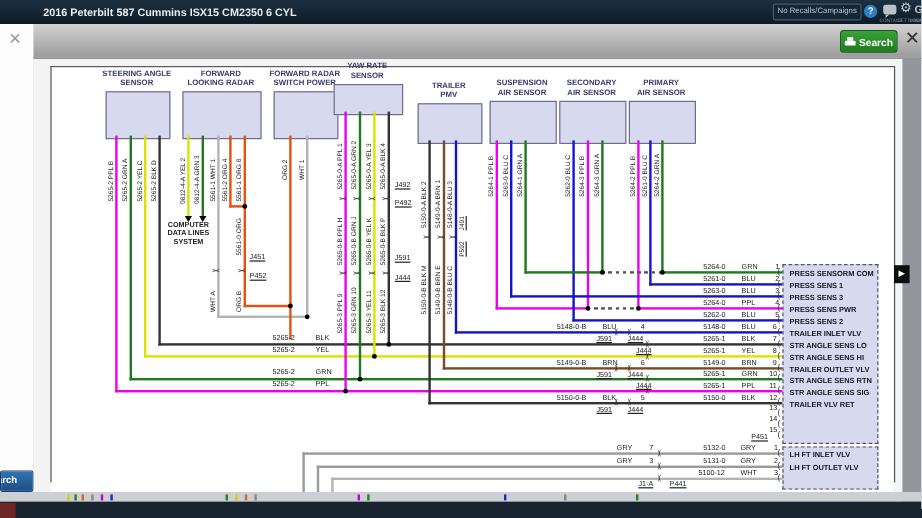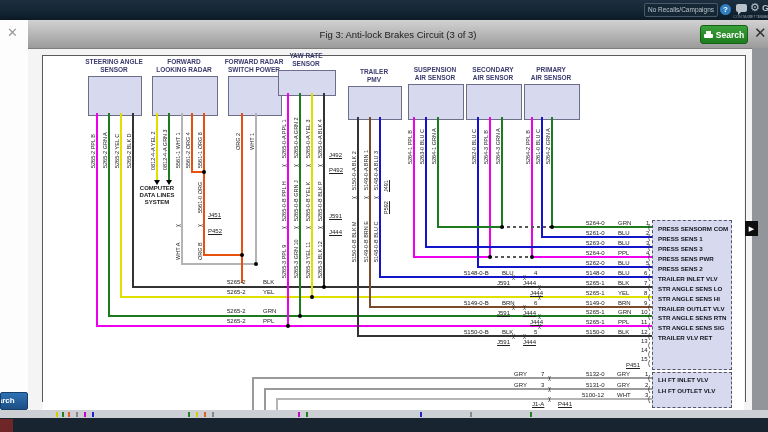--- a/index.html
+++ b/index.html
@@ -53,20 +53,21 @@
   .cblock{position:absolute;background:#d7d9ef;border:1px dashed #55556a}
   .rname{position:absolute;font-size:6.2px;font-weight:600;color:#14141e;white-space:nowrap}
   .pb{position:absolute;font-size:7px;color:#333;line-height:7px}
 </style>
 </head>
 <body>
 
 <div id="root">
 
   <div class="abs topbar">
+    <div class="abs tb-title">2016 Peterbilt 587 Cummins ISX15 CM2350 6 CYL</div>
     <div class="abs recalls">No Recalls/Campaigns</div>
     <div class="abs helpic">?</div>
     <div class="abs bubble"></div>
     <div class="abs iclab" style="left:733px">CONTACT</div>
     <div class="abs gearic">⚙</div>
     <div class="abs iclab" style="left:748px">SETTINGS</div>
     <div class="abs logoutic">G›</div>
     <div class="abs iclab" style="left:758px">LOGOUT</div>
   </div>
 
@@ -75,21 +76,20 @@
     <div class="abs searchbtn">Search</div>
   </div>
 
   <div class="abs mbody"></div>
   <div class="abs dwhite"></div>
   <div class="abs frameline" style="left:42px;top:55px;width:703px;height:1px"></div>
   <div class="abs frameline" style="left:42px;top:55px;width:1px;height:347px"></div>
   <div class="abs frameline" style="left:745px;top:55px;width:1px;height:347px"></div>
 
   <div class="abs mheader">
-    <div class="abs mtitle">Fig 3: Anti-lock Brakes Circuit (3 of 3)</div>
     <div class="abs printbtn">
       <span class="picon"></span>
       <span>Search</span>
     </div>
     <div class="abs mclose">✕</div>
   </div>
 
   <div class="abs" id="diagram">
       <div class="sbox" style="left: 88px; top: 76px; width: 52px; height: 38px;"></div>
       <div class="blab" style="left: 74px; top: 58px; width: 80px;">STEERING ANGLE

